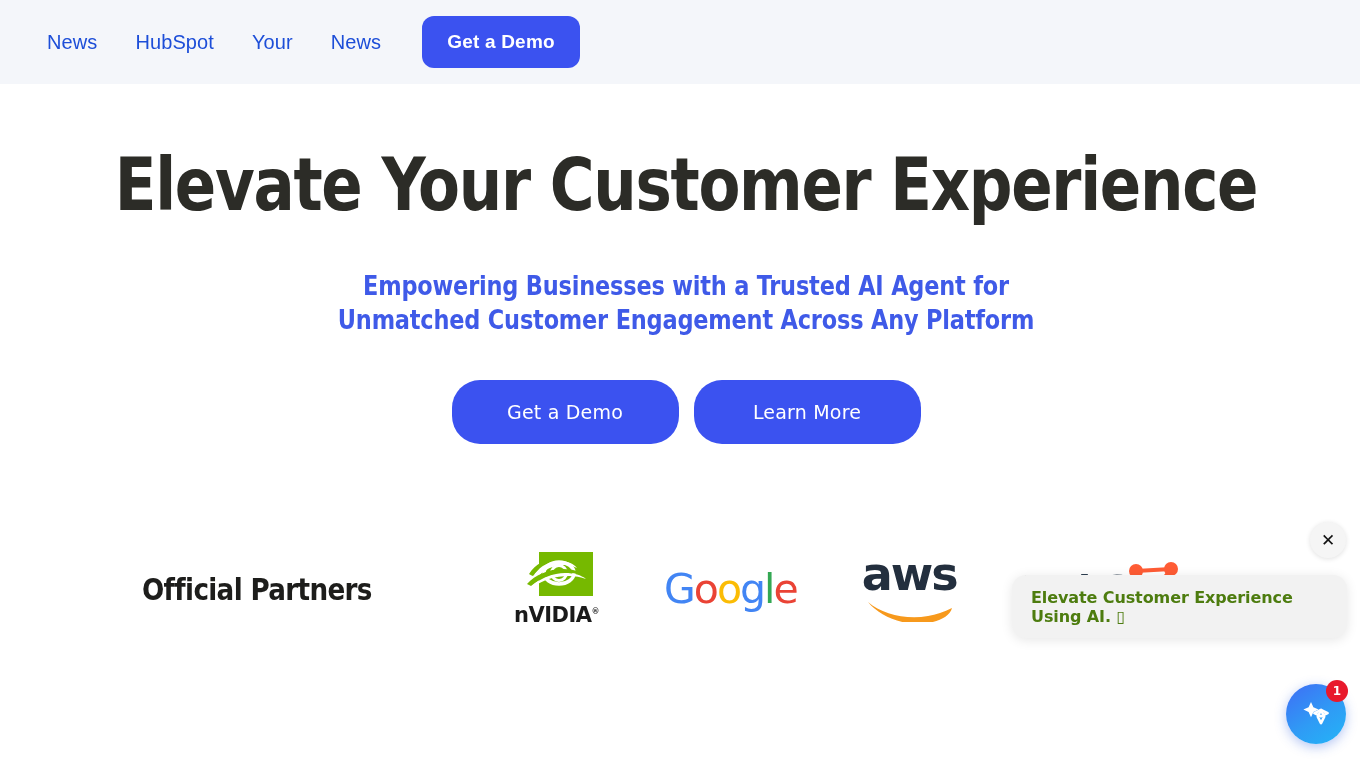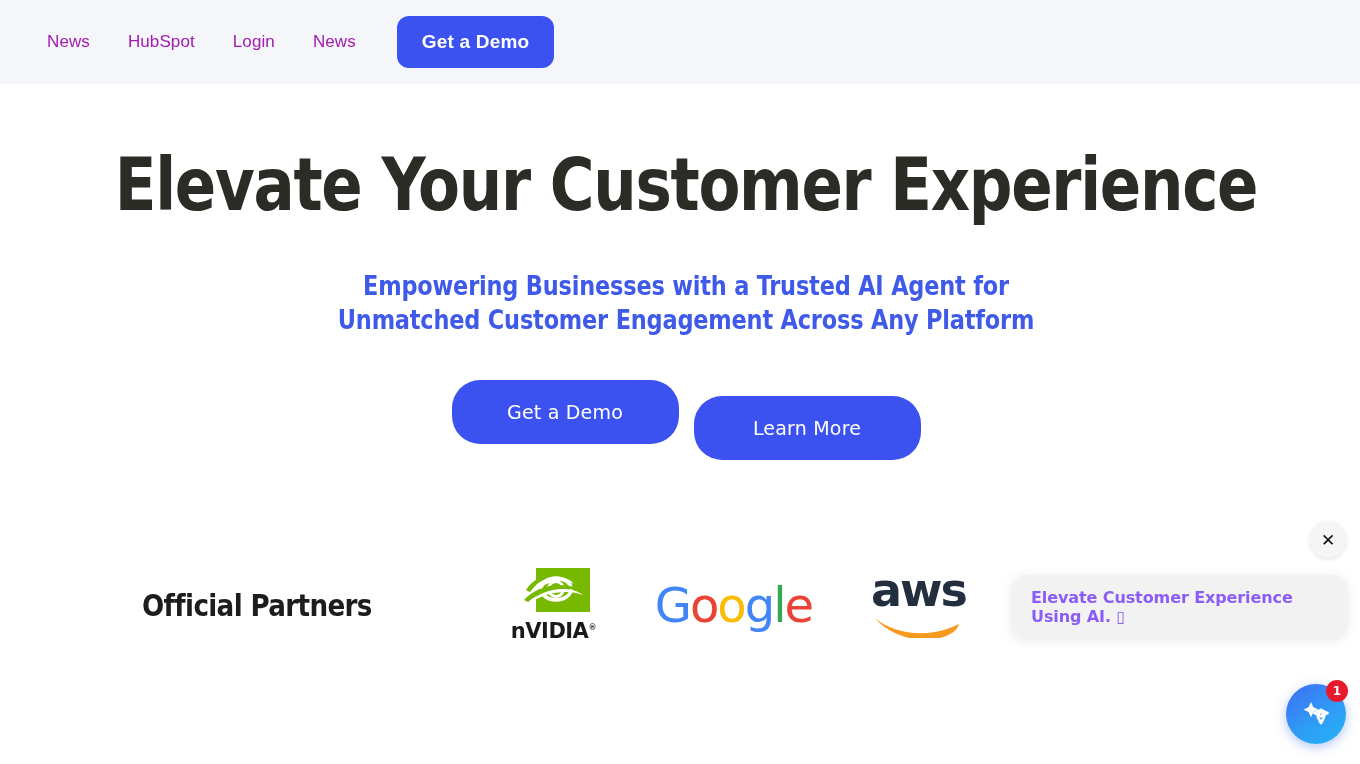--- a/index.html
+++ b/index.html
@@ -47,22 +47,22 @@
     font-family: "DejaVu Sans", sans-serif;
   }
 
   .nav {
     display: flex;
     align-items: center;
     gap: 0px;
   }
 
   .nav-link {
-    font-size: 17px;
-    color: #a21caf;
+    font-size: 20px;
+    color: #1d4ed8;
     text-decoration: none;
     padding: 10px 19px;
     letter-spacing: 0.1px;
     white-space: nowrap;
   }
 
   .nav-cta {
     margin-left: 22px;
     background: #3b52f0;
     color: #ffffff;
@@ -118,21 +118,21 @@
     border: none;
     font-size: 19px;
     font-weight: 400;
     border-radius: 28px;
     cursor: pointer;
     letter-spacing: 0.2px;
     font-family: "DejaVu Sans", sans-serif;
   }
 
   .btn-primary { width: 227px; height: 64px; }
-  .btn-secondary { width: 227px; height: 64px; margin-top: 16px; }
+  .btn-secondary { width: 227px; height: 64px; }
 
   
   .partners {
     margin-top: 90px;
     display: flex;
     align-items: center;
     padding: 0 130px 0 142px;
     height: 110px;
   }
 
@@ -164,28 +164,28 @@
   
   .nvidia { display: flex; flex-direction: column; align-items: center; gap: 3px; }
   .nvidia-word {
     font-size: 21px; font-weight: 700; color: #1a1a1a;
     letter-spacing: -0.5px; font-family: "DejaVu Sans", sans-serif;
   }
   .nvidia-word sub { font-size: 8px; vertical-align: super; }
 
   
   .google-word {
-    font-size: 48px; font-weight: 400; letter-spacing: -2px;
+    font-size: 41px; font-weight: 400; letter-spacing: -2px;
     font-family: "DejaVu Sans", sans-serif; line-height: 1;
   }
   .g-b { color: #4285f4; } .g-r { color: #ea4335; }
   .g-y { color: #fbbc05; } .g-g { color: #34a853; }
 
   
-  .aws { display: flex; flex-direction: column; align-items: center; }
+  .aws { display: flex; flex-direction: column; align-items: flex-end; }
   .aws-word {
     font-size: 46px; font-weight: 700; color: #232f3e;
     letter-spacing: -2px; line-height: 0.95;
     font-family: "DejaVu Sans", sans-serif;
   }
 
   
   .hubspot-wrap { position: relative; }
   .hubspot-word {
     font-size: 38px; font-weight: 700; color: #2d3e50;
@@ -224,21 +224,21 @@
     display: flex;
     align-items: center;
     padding: 0 19px;
     box-shadow: 0 2px 12px rgba(0,0,0,0.10);
     z-index: 35;
   }
 
   .chat-bubble-text {
     font-size: 16px;
     font-weight: 700;
-    color: #8b5cf6;
+    color: #4d7c0f;
     letter-spacing: -0.1px;
     font-family: "DejaVu Sans", sans-serif;
   }
 
   .chat-launcher {
     position: absolute;
     right: 14px;
     bottom: 20px;
     width: 60px;
     height: 60px;
@@ -273,21 +273,21 @@
 </style>
 </head>
 <body>
 
 <div class="header">
 
 
   <div class="nav">
     <a class="nav-link" href="#">News</a>
     <a class="nav-link" href="#">HubSpot</a>
-    <a class="nav-link" href="#">Login</a>
+    <a class="nav-link" href="#">Your</a>
     <a class="nav-link" href="#">News</a>
     <button class="nav-cta">Get a Demo</button>
   </div>
 </div>
 
 <div class="hero">
   <h1 class="hero-title">Elevate Your Customer Experience</h1>
   <p class="hero-sub">Empowering Businesses with a Trusted AI Agent  for
 Unmatched Customer Engagement Across Any Platform</p>
 

